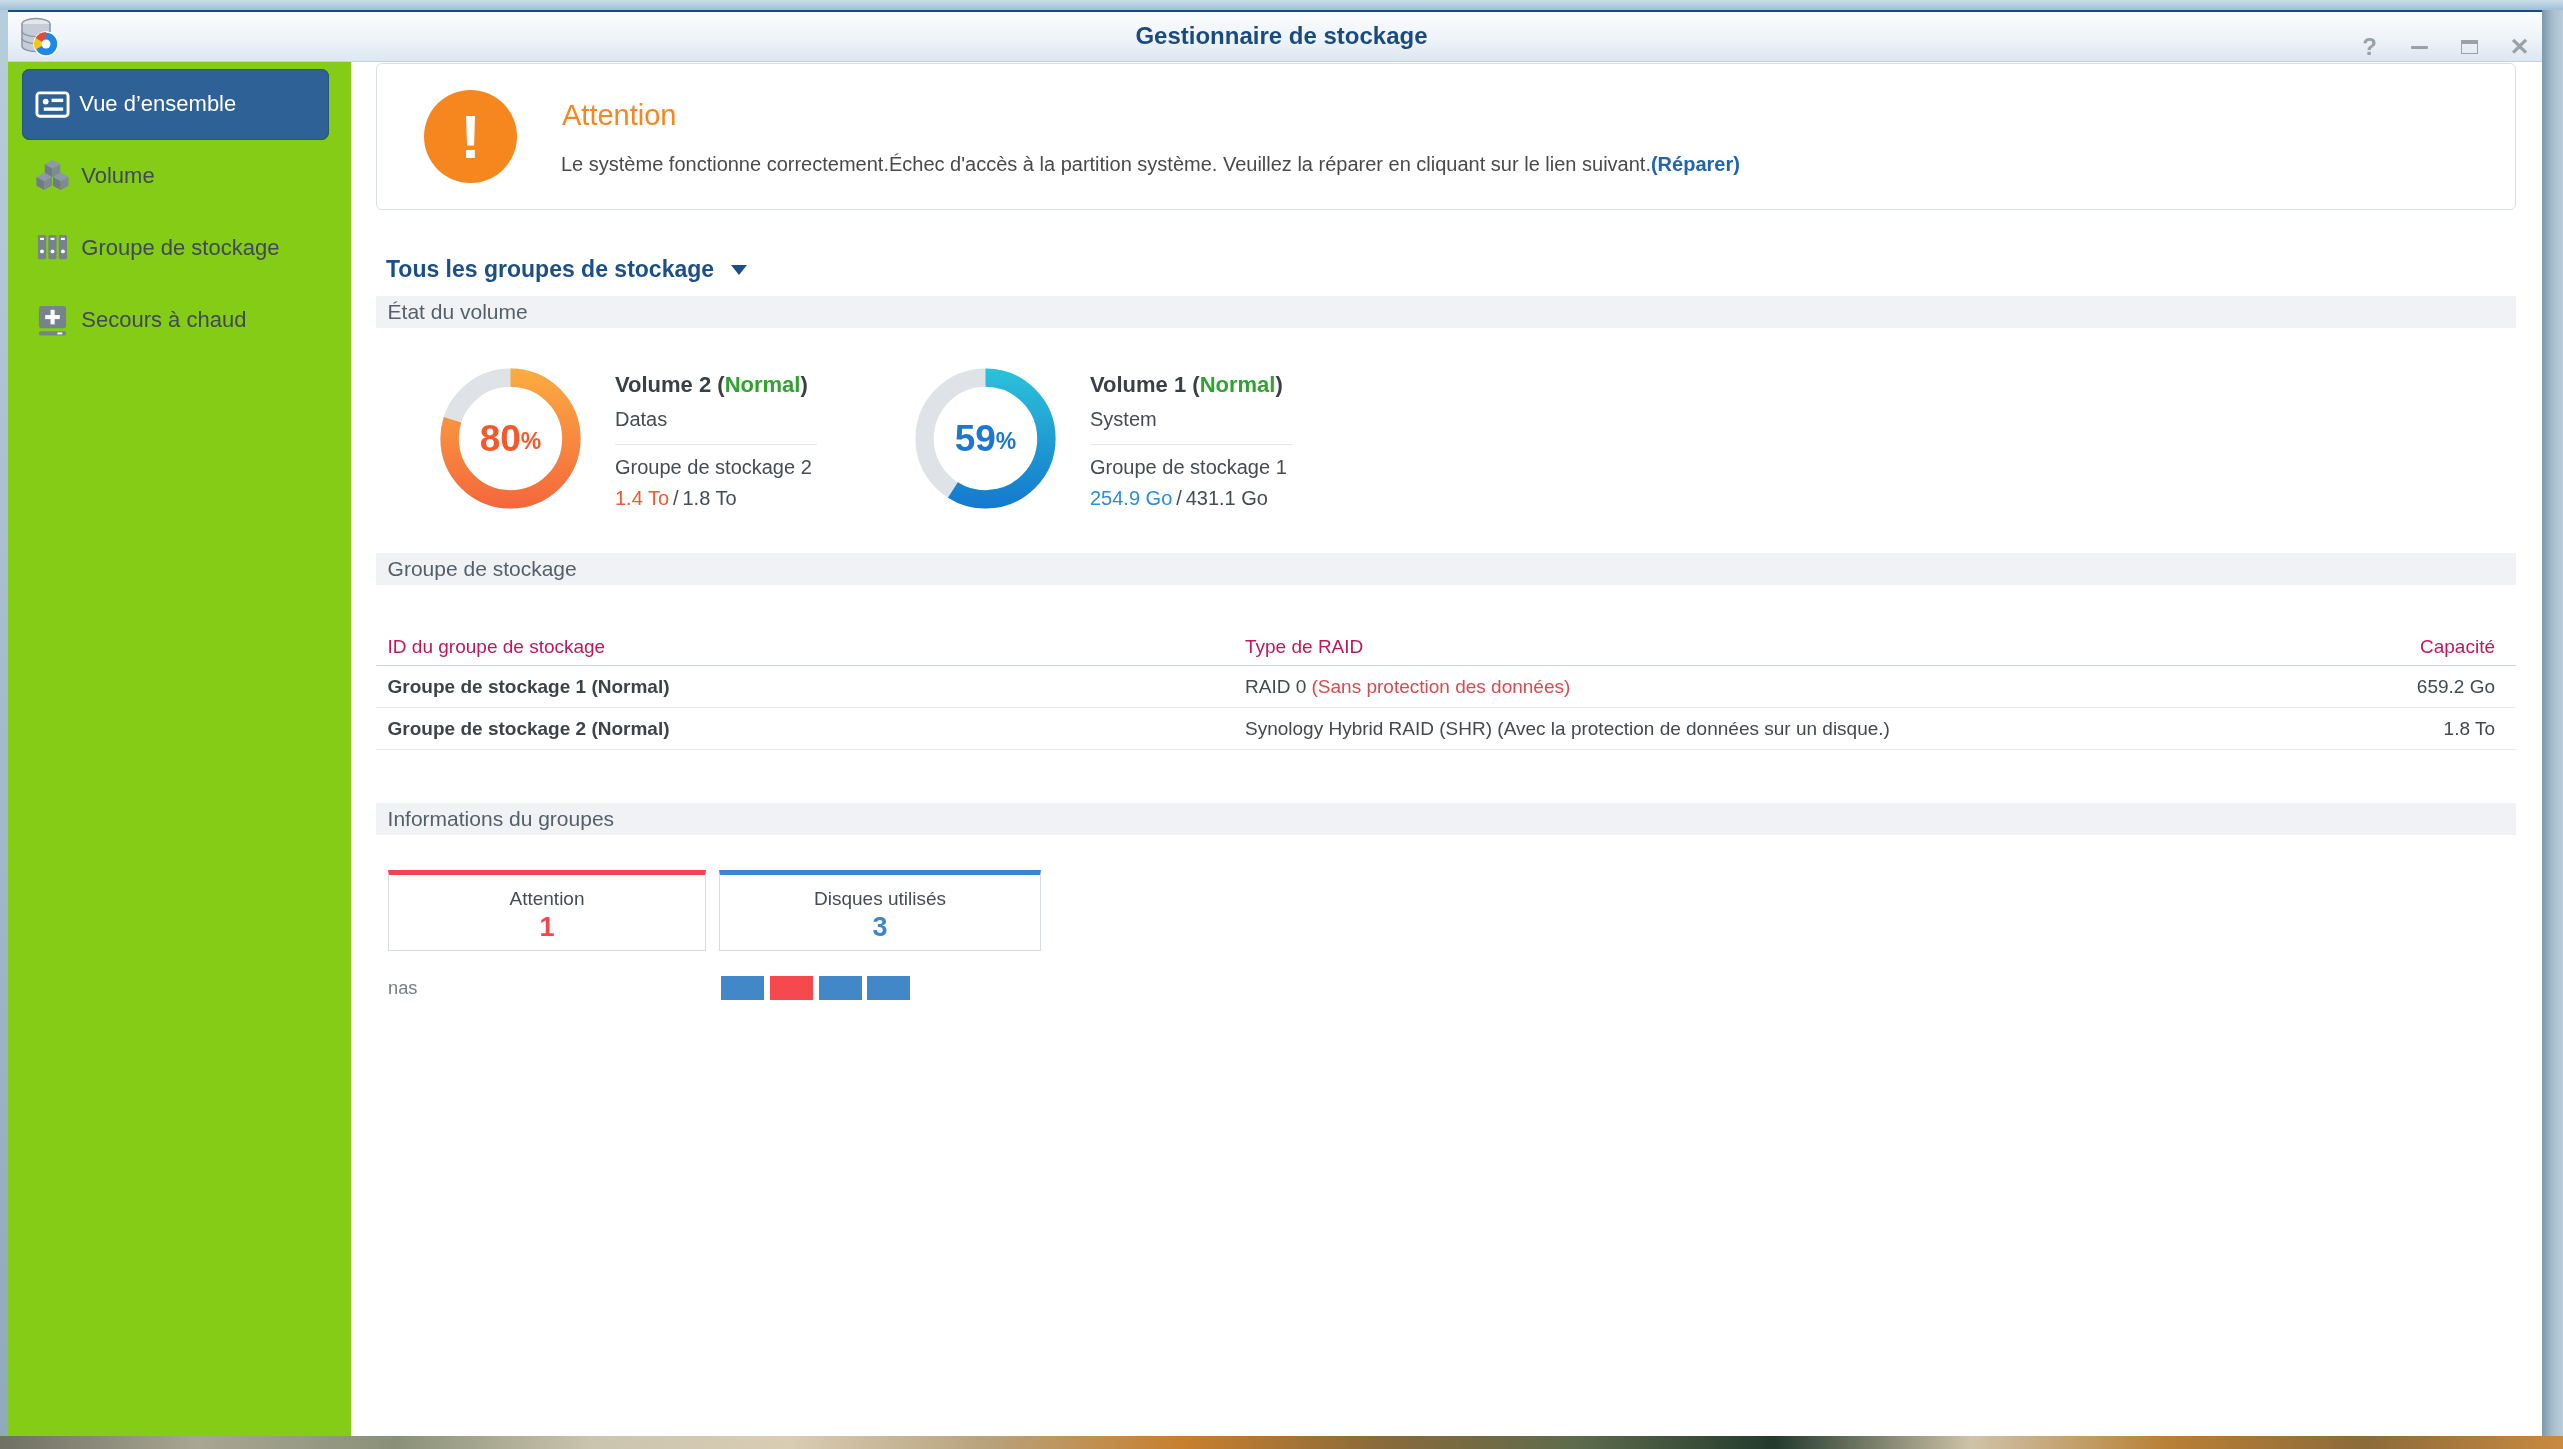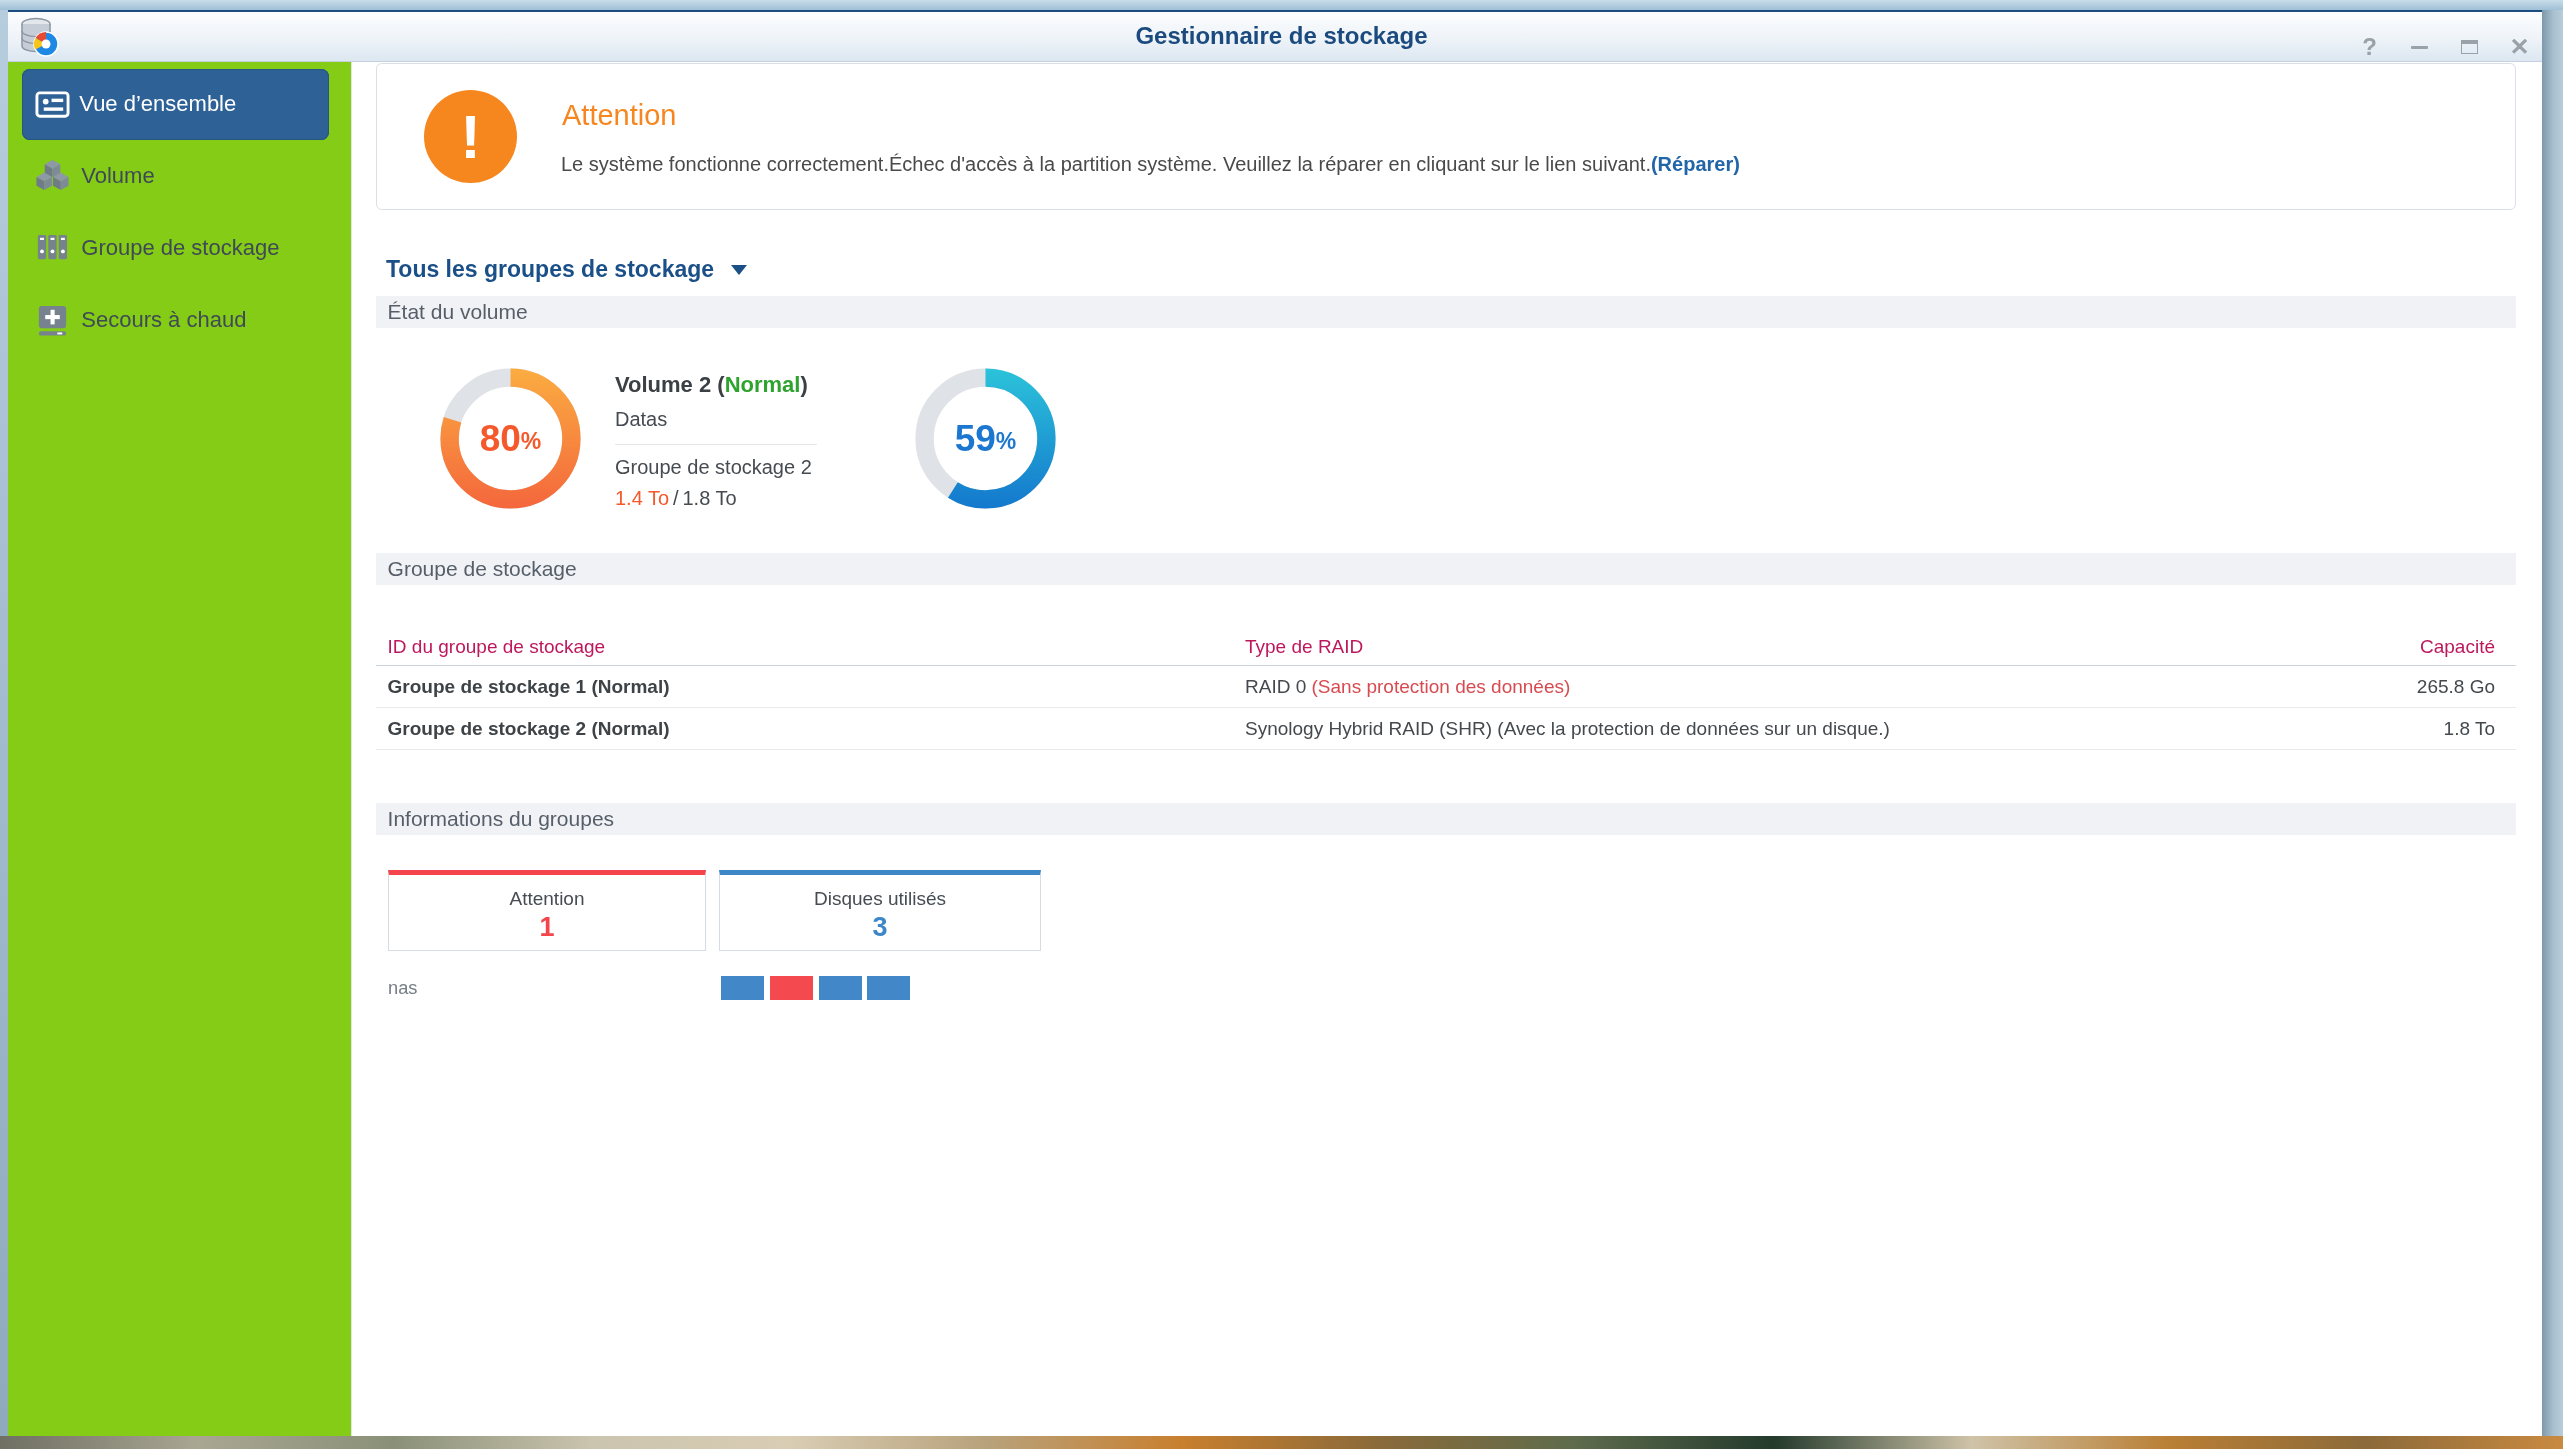--- a/index.html
+++ b/index.html
@@ -246,39 +246,51 @@
             </linearGradient>
           </defs>
           <circle class="donut-bg" cx="75" cy="75" r="63" fill="none" stroke-width="19"></circle>
           <circle cx="75" cy="75" r="63" fill="none" stroke="url(#g1)" stroke-width="19" pathLength="100" transform="rotate(-90 75 75)" stroke-dasharray="59 100"></circle>
         </svg>
         <div class="pct" style="--ac: #1c77d0;">
           <span class="pct-num">59</span>
             <span class="pct-sign">%</span>
         </div>
       </div>
+      <div class="vol-text">
+        <div class="vol-title">
+          <span>Volume 1</span>
+          <span>(</span><span class="status-ok">Normal</span><span>)</span>
+        </div>
+        <div class="vol-desc">System</div>
+        <hr class="vol-hr">
+        <div class="vol-group">Groupe de stockage 1</div>
+        <div class="vol-cap">
+          <span class="used" style="--ac: #2b8ddd;">254.9 Go</span><span class="sep">/</span><span>431.1 Go</span>
+        </div>
+      </div>
     </div>
 
     <div class="band band2">Groupe de stockage</div>
 
     <div class="grid">
       <div class="g-row g-head">
         <div class="c1">ID du groupe de stockage</div>
         <div class="c2">Type de RAID</div>
         <div class="c3">Capacité</div>
       </div>
       <div class="g-row g-data">
         <div class="c1">
           <span class="g-bold">Groupe de stockage 1</span>
           <span class="g-bold">(</span><span class="g-bold status-ok">Normal</span><span class="g-bold">)</span>
         </div>
         <div class="c2">
           <span>RAID 0 </span><span class="warn-red">(Sans protection des données)</span>
         </div>
-        <div class="c3">265.8 Go</div>
+        <div class="c3">659.2 Go</div>
       </div>
       <div class="g-row g-data">
         <div class="c1">
           <span class="g-bold">Groupe de stockage 2</span>
           <span class="g-bold">(</span><span class="g-bold status-ok">Normal</span><span class="g-bold">)</span>
         </div>
         <div class="c2">
           <span>Synology Hybrid RAID (SHR) (Avec la protection de données sur un disque.)</span><span class="warn-red"></span>
         </div>
         <div class="c3">1.8 To</div>

